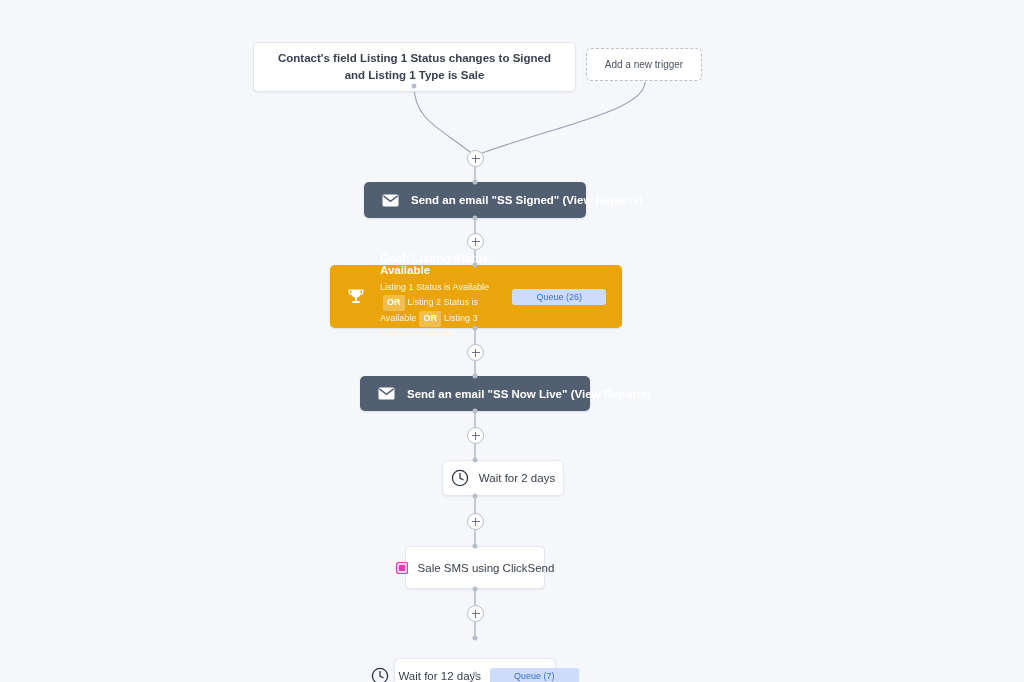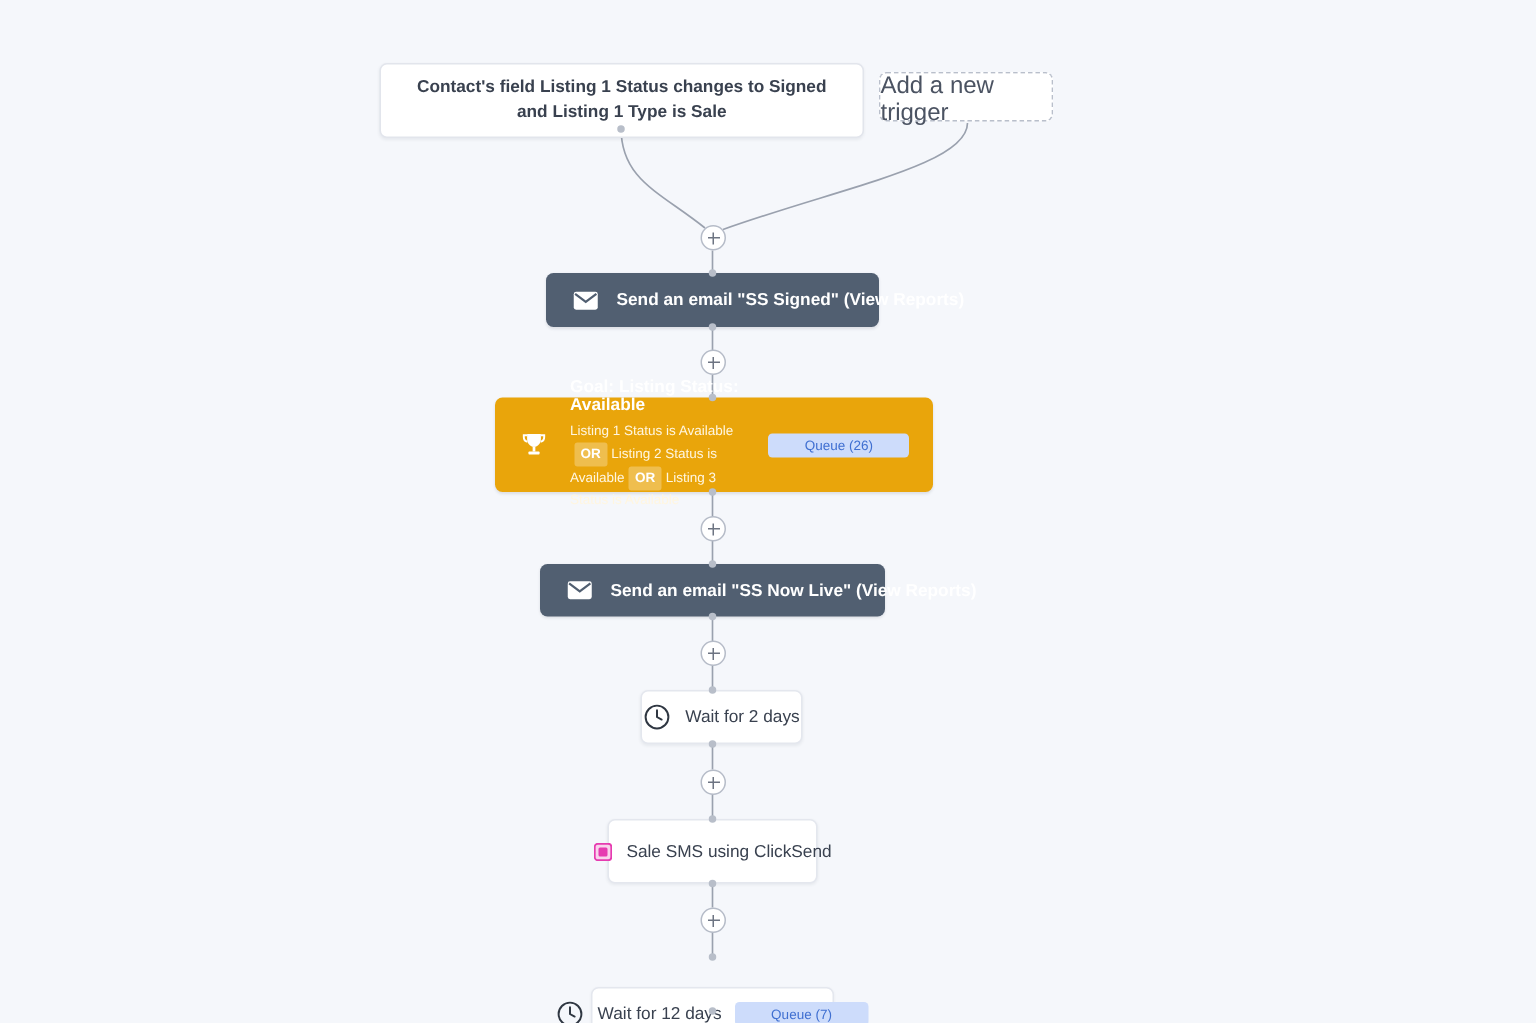--- a/index.html
+++ b/index.html
@@ -68,22 +68,23 @@
     font-weight: bold;
     color: #39414f;
     line-height: 1.45;
   }
 
   .trigger-add {
     background: #ffffff;
     border: 1px dashed #b9bfcb;
     border-radius: 5px;
     display: flex;
+    align-items: center;
     justify-content: center;
-    font-size: 16px;
+    font-size: 10px;
     color: #4b5362;
     font-weight: normal;
   }
 
   
   .email-card {
     background: #515f71;
     border-radius: 5px;
     display: flex;
     align-items: center;
@@ -297,21 +298,21 @@
         <path d="M1.4 1.9 L8.5 7.3 L15.6 1.9" fill="none" stroke="#515f71" stroke-width="1.5"></path>
       </svg>
     </span>
     <span class="label">Send an email "SS Now Live" (View Reports)</span>
   </div>
   <div class="port" style="left:475px; top:411px;"></div>
 
   <div class="plus-btn" style="left:467px; top:427px;"></div>
 
   <div class="port" style="left:475px; top:460px;"></div>
-  <div class="node white-card" style="left:427px; top:460px; width:108px; height:36px;text-align:right;">
+  <div class="node white-card" style="left:442px; top:460px; width:122px; height:36px;text-align:right;">
     <span>
       <svg class="ico" width="18" height="18" viewBox="0 0 18 18" aria-hidden="true">
         <circle cx="9" cy="9" r="7.6" fill="none" stroke="#2f3742" stroke-width="1.3"></circle>
         <path d="M9 4.5 V9 L12.1 10.7" fill="none" stroke="#2f3742" stroke-width="1.3" stroke-linecap="round"></path>
       </svg>
     </span>
     <span>Wait for 2 days</span>
   </div>
   <div class="port" style="left:475px; top:496px;"></div>
 

